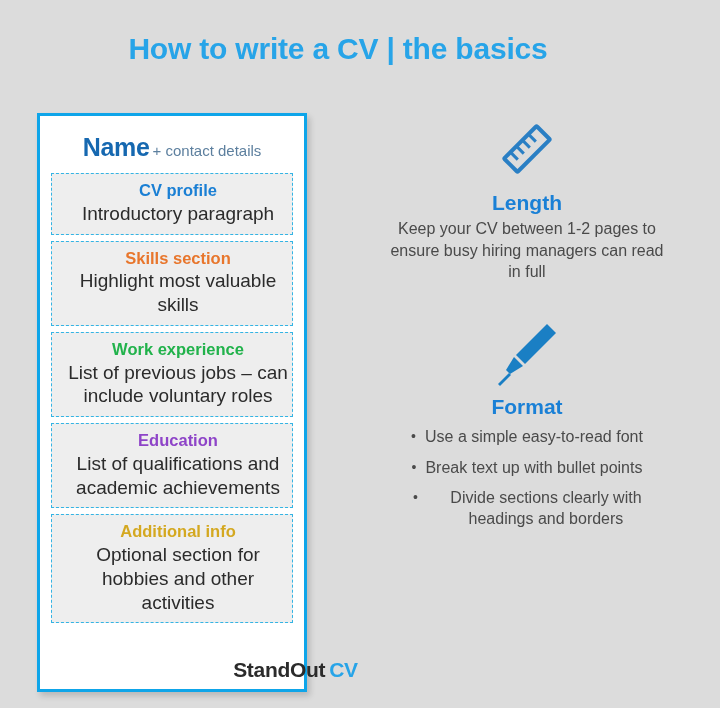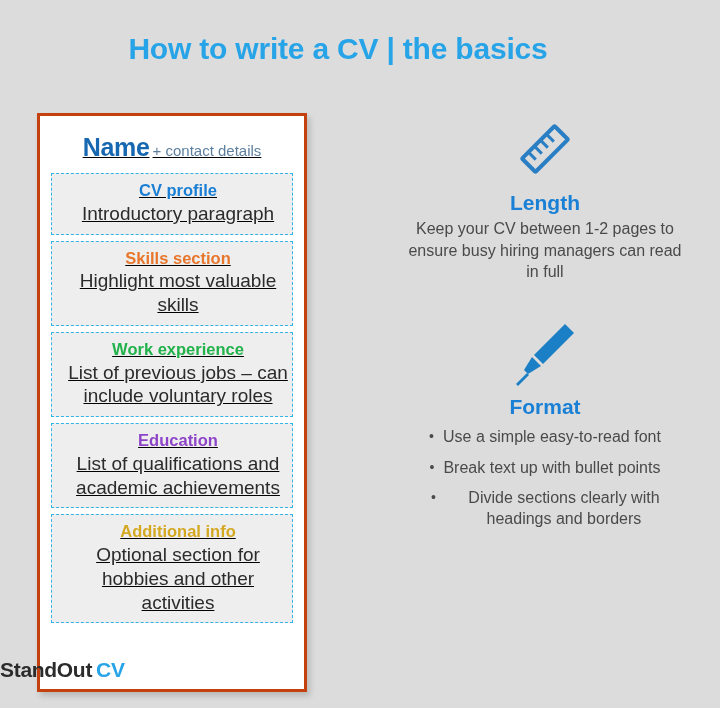--- a/index.html
+++ b/index.html
@@ -29,25 +29,24 @@
   }
 
   
   .cv-card {
     position: absolute;
     left: 37px;
     top: 113px;
     width: 270px;
     height: 579px;
     background: #ffffff;
-    border: 3px solid #c2410c;
+    border: 3px solid #0ea5e9;
     box-shadow: 3px 4px 6px rgba(0,0,0,0.16);
     box-sizing: border-box;
     padding: 10px 11px 12px 11px;
-    text-decoration: underline;
   }
   .cv-name-row {
     text-align: center;
     padding: 7px 0 11px 0;
     white-space: nowrap;
   }
   .cv-name {
     font-size: 25px;
     font-weight: bold;
     color: #1668b0;
@@ -76,21 +75,21 @@
   }
   .cv-sec-desc {
     font-size: 19px;
     color: #2b2b2b;
     line-height: 1.25;
   }
 
   
   .right-col {
     position: absolute;
-    left: 370px;
+    left: 352px;
     top: 113px;
     width: 350px;
   }
   .feature { text-align: center; }
   .feature-icon {
     height: 72px;
     display: flex;
     align-items: center;
     justify-content: center;
   }
@@ -129,21 +128,21 @@
   }
   .format-item.indented { padding-left: 24px; }
   .format-text { text-align: center; }
 
   
   .footer-logo {
     position: absolute;
     left: 0;
     top: 658px;
     width: 591px;
-    text-align: left;
+    text-align: center;
     font-size: 21px;
     font-weight: bold;
     letter-spacing: -0.3px;
   }
   .logo-standout { color: #2b2b2b; }
   .logo-cv { color: #27a4e8; margin-left: 4px; }
 </style>
 </head>
 <body>
 

